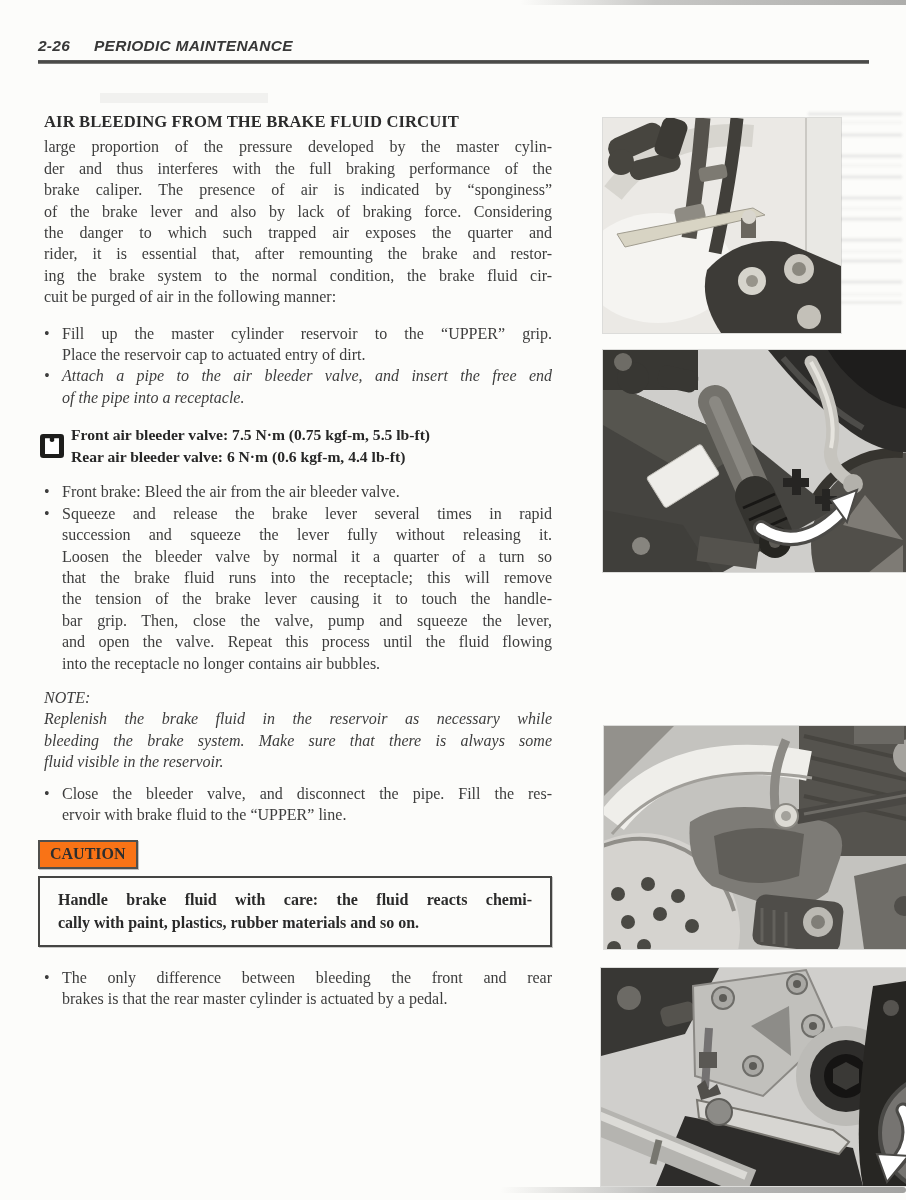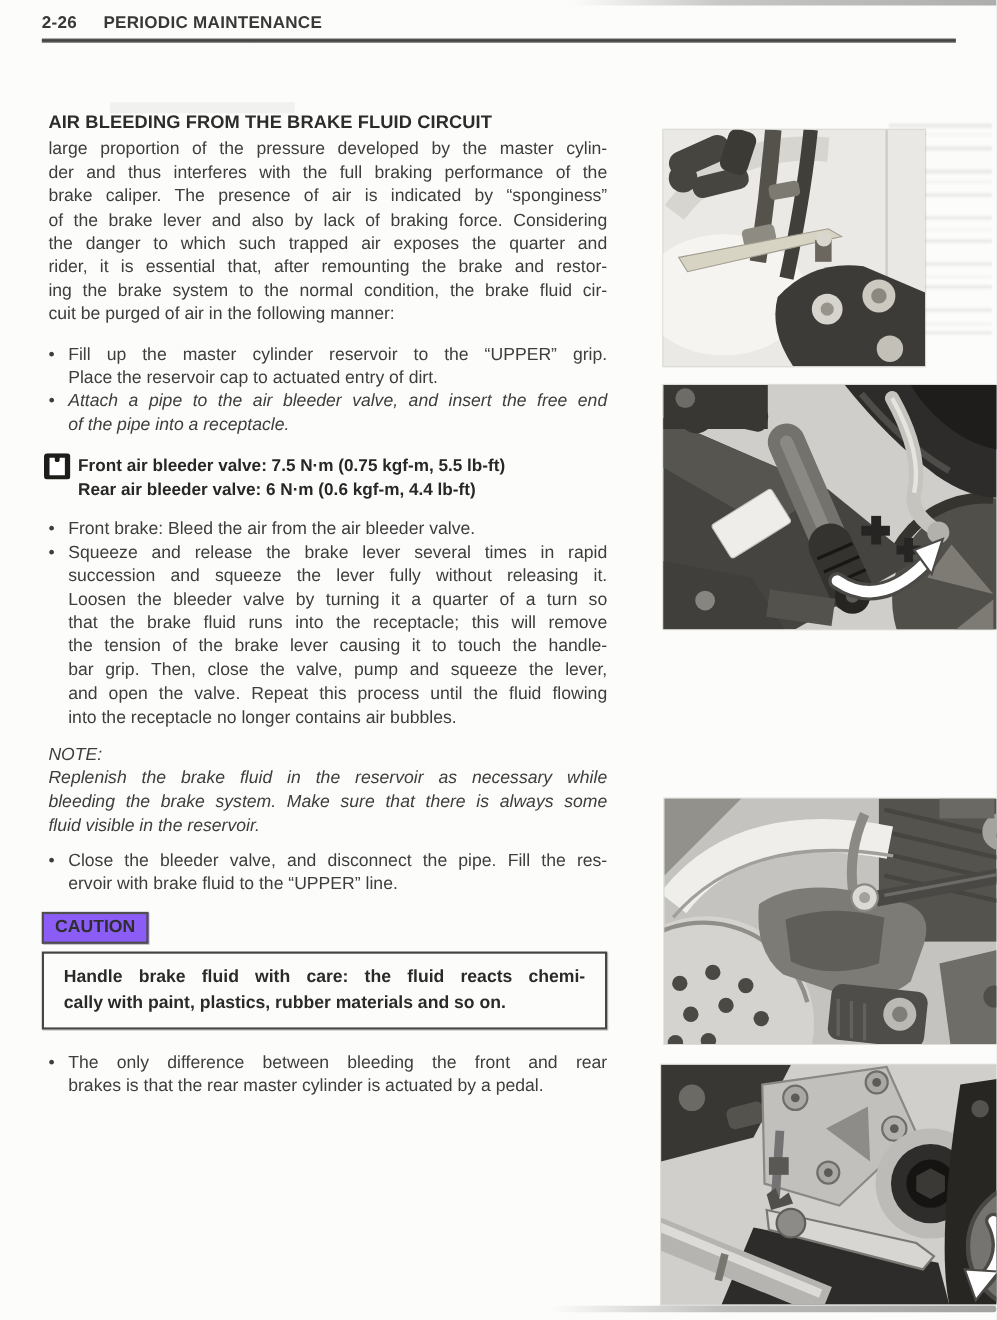--- a/index.html
+++ b/index.html
@@ -12,41 +12,41 @@
   .scan-strip-top{position:absolute;top:0;left:520px;right:0;height:5px;
     background:linear-gradient(to right, rgba(120,120,118,0), rgba(120,120,118,.40) 35%, rgba(95,95,93,.5));}
   .scan-strip-bottom{position:absolute;top:1187px;left:500px;right:0;height:6px;border-radius:3px;
     background:linear-gradient(to right, rgba(110,110,108,0), rgba(110,110,108,.45) 40%, rgba(88,88,86,.55));}
   .title-smudge{position:absolute;left:100px;top:93px;width:168px;height:10px;background:rgba(120,120,118,.08);}
   .ghost-text{position:absolute;left:808px;top:112px;width:94px;height:192px;opacity:.75;filter:blur(1.1px);
     background:
       repeating-linear-gradient(180deg, rgba(150,150,148,.20) 0 4px, transparent 4px 21px),
       repeating-linear-gradient(180deg, transparent 0 9px, rgba(160,160,158,.10) 9px 12px, transparent 12px 43px);}
   
-  .header{position:absolute;left:38px;top:12px;width:831px;}
+  .header{position:absolute;left:38px;top:37px;width:831px;font-style:italic;}
   .header-line{font-weight:bold;font-size:15.5px;color:#383838;letter-spacing:.25px;}
   .page-num{margin-right:24px;}
   .header-rule{margin-top:5px;height:4px;background:linear-gradient(#606060,#3e3e3c 55%,#8f8f8d);}
   
-  .text-col{position:absolute;left:38px;top:100px;width:514px;font-size:16px;line-height:21.4px;}
+  .text-col{position:absolute;left:38px;top:111px;width:514px;font-size:16px;line-height:21.4px;font-family:Liberation Serif, serif;}
   .indent{margin-left:6px;}
   .doc-title{font-size:16.6px;font-weight:bold;color:#2c2c2c;margin:0 0 4px 6px;letter-spacing:.1px;}
   .tline{text-align:justify;text-align-last:justify;}
   .tline.last{text-align-last:left;}
   .bullet{display:flex;margin-left:6px;}
   .bullet .dot{flex:0 0 18px;width:18px;}
   .bullet .btext{flex:1;min-width:0;}
   .group-gap{margin-top:15px;}
   .italic{font-style:italic;}
-  .torque{display:flex;align-items:flex-start;margin:16px 0 13px 2px;font-weight:bold;color:#272727;}
+  .torque{display:flex;align-items:center;margin:16px 0 13px 2px;font-weight:bold;color:#272727;}
   .torque-icon{flex:0 0 24px;width:24px;height:24px;margin-right:7px;margin-top:-1px;}
   .torque-lines{white-space:nowrap;font-size:15.6px;line-height:22px;}
   .note-block{margin-top:13px;font-style:italic;}
   .caution-label{display:inline-block;margin-top:15px;border:2px solid #4f4f4d;padding:1px 10px 2px;
-    font-weight:bold;font-size:16px;color:#2e2e2e;box-shadow:1px 1px 0 rgba(80,80,80,.35);background:#8b5cf6;}
+    font-weight:bold;font-size:16px;color:#2e2e2e;box-shadow:1px 1px 0 rgba(80,80,80,.35);background:#f97316;}
   .caution-box{margin-top:7px;border:2px solid #454543;padding:10px 18px 11px;font-weight:bold;color:#2a2a2a;
     line-height:23px;box-shadow:1px 1px 0 rgba(80,80,80,.3);}
   
   .figure{position:absolute;background:#d8d7d4;box-shadow:0 0 0 1px rgba(160,160,158,.35);}
   #fig1{left:563px;top:102px;width:238px;height:215px;}
   #fig2{left:563px;top:334px;width:338px;height:222px;}
   #fig3{left:564px;top:710px;width:334px;height:223px;}
   #fig4{left:561px;top:952px;width:337px;height:218px;}
   .figure svg{display:block;width:100%;height:100%;}
 </style>
@@ -114,21 +114,21 @@
       <span class="dot">•</span>
       <div class="btext">
           <div class="tline last">Front brake: Bleed the air from the air bleeder valve.</div>
         </div>
     </div>
     <div class="bullet">
       <span class="dot">•</span>
       <div class="btext">
           <div class="tline">Squeeze and release the brake lever several times in rapid</div>
           <div class="tline">succession and squeeze the lever fully without releasing it.</div>
-          <div class="tline">Loosen the bleeder valve by turning it a quarter of a turn so</div>
+          <div class="tline">Loosen the bleeder valve by normal it a quarter of a turn so</div>
           <div class="tline">that the brake fluid runs into the receptacle; this will remove</div>
           <div class="tline">the tension of the brake lever causing it to touch the handle-</div>
           <div class="tline">bar grip. Then, close the valve, pump and squeeze the lever,</div>
           <div class="tline">and open the valve. Repeat this process until the fluid flowing</div>
           <div class="tline last">into the receptacle no longer contains air bubbles.</div>
         </div>
     </div>
 
     <div class="note-block indent">
       <div>NOTE:</div>

